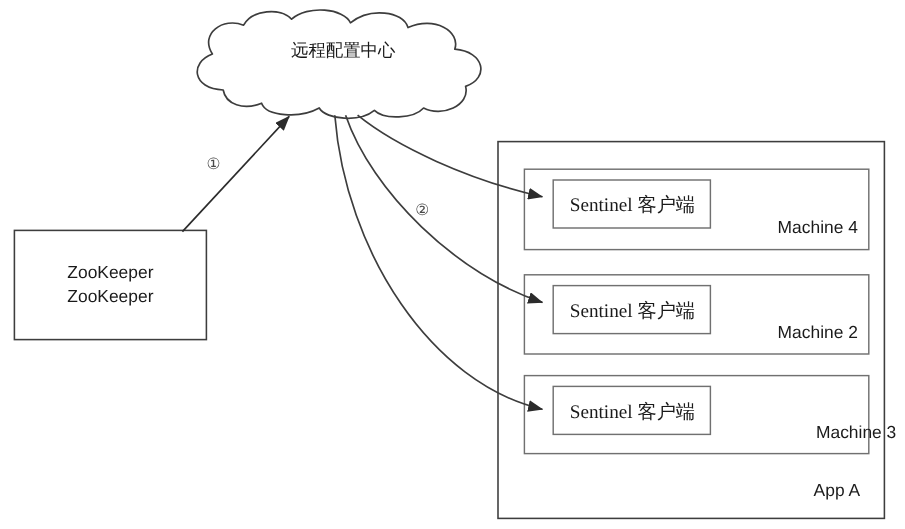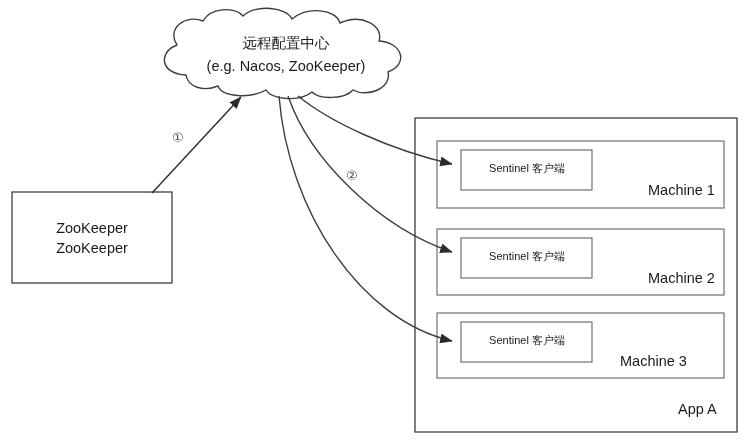--- a/index.html
+++ b/index.html
@@ -27,21 +27,21 @@
     color: #1a1a1a;
     white-space: nowrap;
     line-height: 1.25;
     font-family: "Liberation Sans", "DejaVu Sans", sans-serif;
   }
   .center-block {
     text-align: center;
     transform: translateX(-50%);
   }
   .f14 { font-size: 14.5px; }
-  .f13 { font-size: 11px; }
+  .f13 { font-size: 16px; font-family: Liberation Serif, serif; }
   .circnum {
     position: absolute;
     font-size: 13px;
     color: #4a4a4a;
     font-family: "DejaVu Sans", sans-serif;
   }
 </style>
 </head>
 <body>
 
@@ -84,32 +84,31 @@
     <line x1="152" y1="193" x2="241" y2="97" stroke="#2b2b2b" stroke-width="1.4" marker-end="url(#arrowhead)"></line>
 
     <path d="M 298 96 C 330 122, 390 150, 452 164" fill="none" stroke="#3d3d3d" stroke-width="1.4" marker-end="url(#arrowhead)"></path>
 
     <path d="M 288 96 C 310 160, 380 228, 452 252" fill="none" stroke="#3d3d3d" stroke-width="1.4" marker-end="url(#arrowhead)"></path>
 
     <path d="M 279 96 C 288 210, 360 320, 452 341" fill="none" stroke="#3d3d3d" stroke-width="1.4" marker-end="url(#arrowhead)"></path>
   </svg>
 
   <div class="txt center-block f14" style="left:286px; top:34px;">远程配置中心</div>
-  <div class="txt center-block f14" style="left:286px; top:57px;">(e.g. Nacos, ZooKeeper)</div>
 
   <div class="txt center-block f14" style="left:92px; top:219px;">ZooKeeper</div>
   <div class="txt center-block f14" style="left:92px; top:239px;">ZooKeeper</div>
 
   <div class="txt center-block f13" style="left:527px; top:162px;">Sentinel 客户端</div>
-  <div class="txt f14" style="left:648px; top:181px;">Machine 1</div>
+  <div class="txt f14" style="left:648px; top:181px;">Machine 4</div>
 
   <div class="txt center-block f13" style="left:527px; top:250px;">Sentinel 客户端</div>
   <div class="txt f14" style="left:648px; top:269px;text-align:right;">Machine 2</div>
 
   <div class="txt center-block f13" style="left:527px; top:334px;">Sentinel 客户端</div>
-  <div class="txt f14" style="left:620px; top:352px;">Machine 3</div>
+  <div class="txt f14" style="left:680px; top:352px;">Machine 3</div>
 
   <div class="txt f14" style="left:678px; top:400px;text-align:right;">App A</div>
 
   <div class="circnum" style="left:172px; top:130px;">①</div>
   <div class="circnum" style="left:346px; top:168px;">②</div>
 
 </div>
 
 </body></html>

